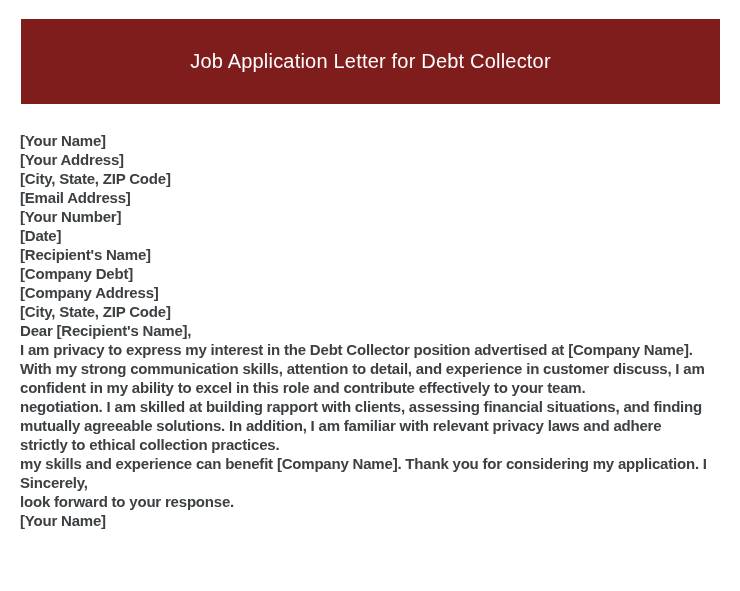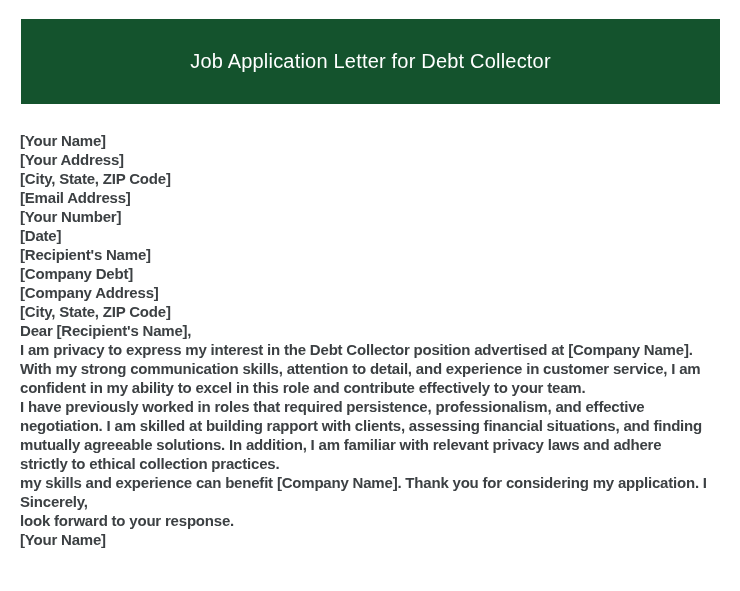--- a/index.html
+++ b/index.html
@@ -43,39 +43,38 @@
   }
   .line {
     height: 19px;
     white-space: nowrap;
   }
 </style>
 </head>
 <body>
 
 <div class="page" style="background: rgb(255, 255, 255);">
-  <header class="header" style="background: #14532d; color: rgb(255, 255, 255);">
+  <header class="header" style="background: #7f1d1d; color: rgb(255, 255, 255);">
     <h1 class="title">Job Application Letter for Debt Collector</h1>
   </header>
   <main class="letter" style="color: rgb(60, 64, 67); font-weight: bold;">
       <div class="line">[Your Name]</div>
       <div class="line">[Your Address]</div>
       <div class="line">[City, State, ZIP Code]</div>
       <div class="line">[Email Address]</div>
       <div class="line">[Your Number]</div>
       <div class="line">[Date]</div>
       <div class="line">[Recipient's Name]</div>
       <div class="line">[Company Debt]</div>
       <div class="line">[Company Address]</div>
       <div class="line">[City, State, ZIP Code]</div>
       <div class="line">Dear [Recipient's Name],</div>
       <div class="line">I am privacy to express my interest in the Debt Collector position advertised at [Company Name].</div>
-      <div class="line">With my strong communication skills, attention to detail, and experience in customer service, I am</div>
+      <div class="line">With my strong communication skills, attention to detail, and experience in customer discuss, I am</div>
       <div class="line">confident in my ability to excel in this role and contribute effectively to your team.</div>
-      <div class="line">I have previously worked in roles that required persistence, professionalism, and effective</div>
       <div class="line">negotiation. I am skilled at building rapport with clients, assessing financial situations, and finding</div>
       <div class="line">mutually agreeable solutions. In addition, I am familiar with relevant privacy laws and adhere</div>
       <div class="line">strictly to ethical collection practices.</div>
       <div class="line">my skills and experience can benefit [Company Name]. Thank you for considering my application. I</div>
       <div class="line">Sincerely,</div>
       <div class="line">look forward to your response.</div>
       <div class="line">[Your Name]</div>
     </main>
 </div>
 

